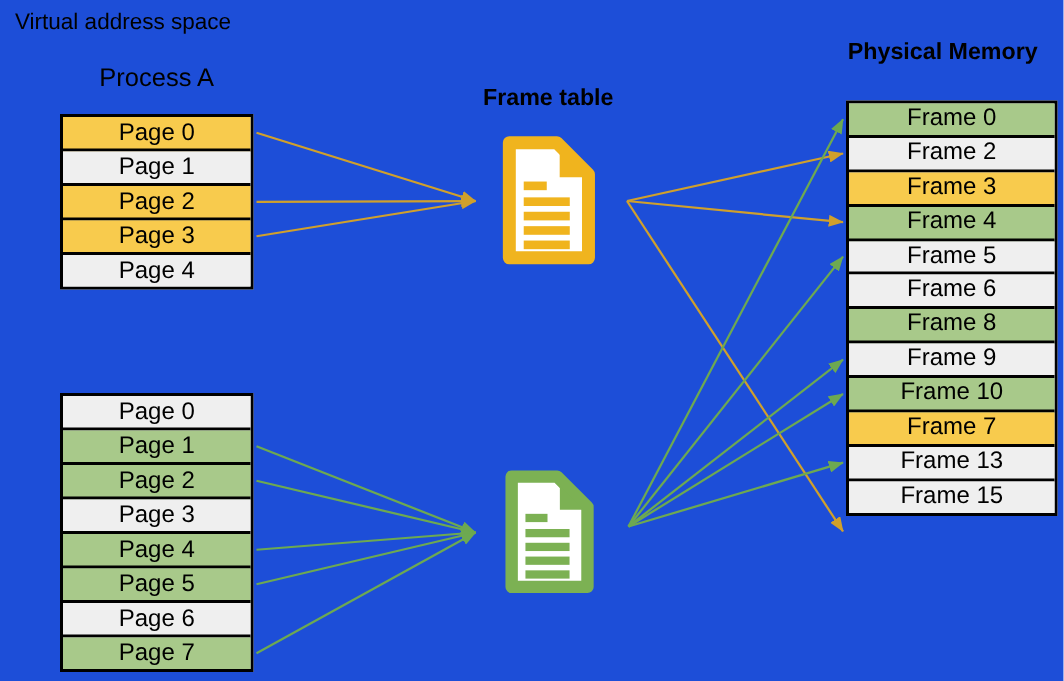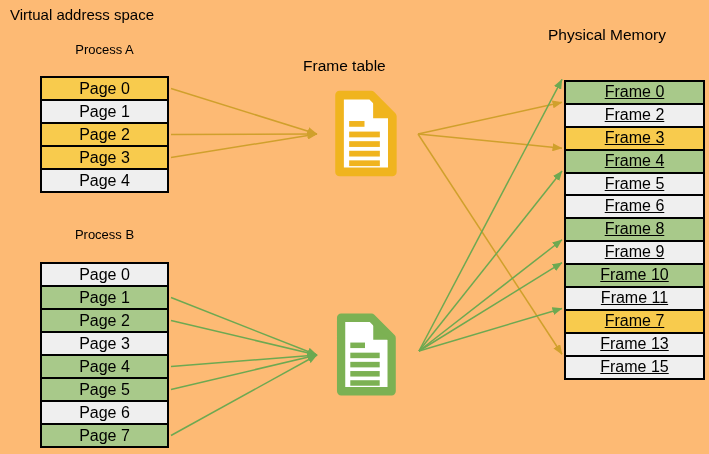--- a/index.html
+++ b/index.html
@@ -3,32 +3,32 @@
 <meta charset="utf-8">
 <style>
   :root{
     --yellow-fill:#F8CB4D; --green-fill:#A8C98A; --gray-fill:#EFEFEF;
     --border:#000000; --text:#000000;
     --yellow-arrow:#D0A02C; --green-arrow:#6DA951;
     --yellow-icon:#F0B41E; --green-icon:#7CB153;
   }
   html,body{margin:0;padding:0;background:#ffffff;}
   body{font-family:"Liberation Sans", sans-serif; color:var(--text);}
-  .canvas{position:relative;width:709px;height:454px;background:#fdba74;overflow:hidden;}
+  .canvas{position:relative;width:709px;height:454px;background:#1d4ed8;overflow:hidden;}
   .title{position:absolute;left:10px;top:6px;font-size:15px;}
-  .heading{position:absolute;text-align:center;font-size:13px;}
+  .heading{position:absolute;text-align:center;font-size:17px;}
   .heading.pa{left:40px;top:42px;width:129px;}
   .heading.pb{left:40px;top:227px;width:129px;}
-  .label{position:absolute;text-align:left;font-size:15.5px;}
+  .label{position:absolute;text-align:center;font-size:15.5px;font-weight:bold;}
   .label.pt{left:303px;top:57px;width:125px;}
   .label.pm{left:548px;top:26px;width:161px;font-size:15.5px;}
   .mem-table{position:absolute;border:2px solid var(--border);background:#fff;}
   #table-a{left:40px;top:76px;width:125px;}
   #table-b{left:40px;top:262px;width:125px;}
-  #table-frames{left:564px;top:80px;width:137px;text-decoration:underline;}
+  #table-frames{left:564px;top:67px;width:137px;}
   .row{height:21px;line-height:21px;border-bottom:2px solid var(--border);
        text-align:center;font-size:16px;overflow:hidden;}
   .row:last-child{border-bottom:none;}
   #table-frames .row{height:20.9px;line-height:20.9px;}
   .row.yellow{background:var(--yellow-fill);}
   .row.green{background:var(--green-fill);}
   .row.gray{background:var(--gray-fill);}
   .icon{position:absolute;}
   #icon-a{left:329px;top:89px;color:var(--yellow-icon);}
   #icon-b{left:331px;top:311px;color:var(--green-icon);}
@@ -43,21 +43,20 @@
 
   <div class="heading pa">Process A</div>
   <div class="mem-table" id="table-a">
       <div class="row yellow">Page 0</div>
       <div class="row gray">Page 1</div>
       <div class="row yellow">Page 2</div>
       <div class="row yellow">Page 3</div>
       <div class="row gray">Page 4</div>
     </div>
 
-  <div class="heading pb">Process B</div>
   <div class="mem-table" id="table-b">
       <div class="row gray">Page 0</div>
       <div class="row green">Page 1</div>
       <div class="row green">Page 2</div>
       <div class="row gray">Page 3</div>
       <div class="row green">Page 4</div>
       <div class="row green">Page 5</div>
       <div class="row gray">Page 6</div>
       <div class="row green">Page 7</div>
     </div>
@@ -92,21 +91,20 @@
   <div class="mem-table" id="table-frames">
       <div class="row green">Frame 0</div>
       <div class="row gray">Frame 2</div>
       <div class="row yellow">Frame 3</div>
       <div class="row green">Frame 4</div>
       <div class="row gray">Frame 5</div>
       <div class="row gray">Frame 6</div>
       <div class="row green">Frame 8</div>
       <div class="row gray">Frame 9</div>
       <div class="row green">Frame 10</div>
-      <div class="row gray">Frame 11</div>
       <div class="row yellow">Frame 7</div>
       <div class="row gray">Frame 13</div>
       <div class="row gray">Frame 15</div>
     </div>
 
   <svg id="arrows" width="709" height="454">
     <defs>
       <marker id="ah-y" markerUnits="userSpaceOnUse" markerWidth="10" markerHeight="8" refX="9.5" refY="4" orient="auto">
         <path d="M0,0 L10,4 L0,8 Z" class="head-y" fill="#D0A02C"></path>
       </marker>

